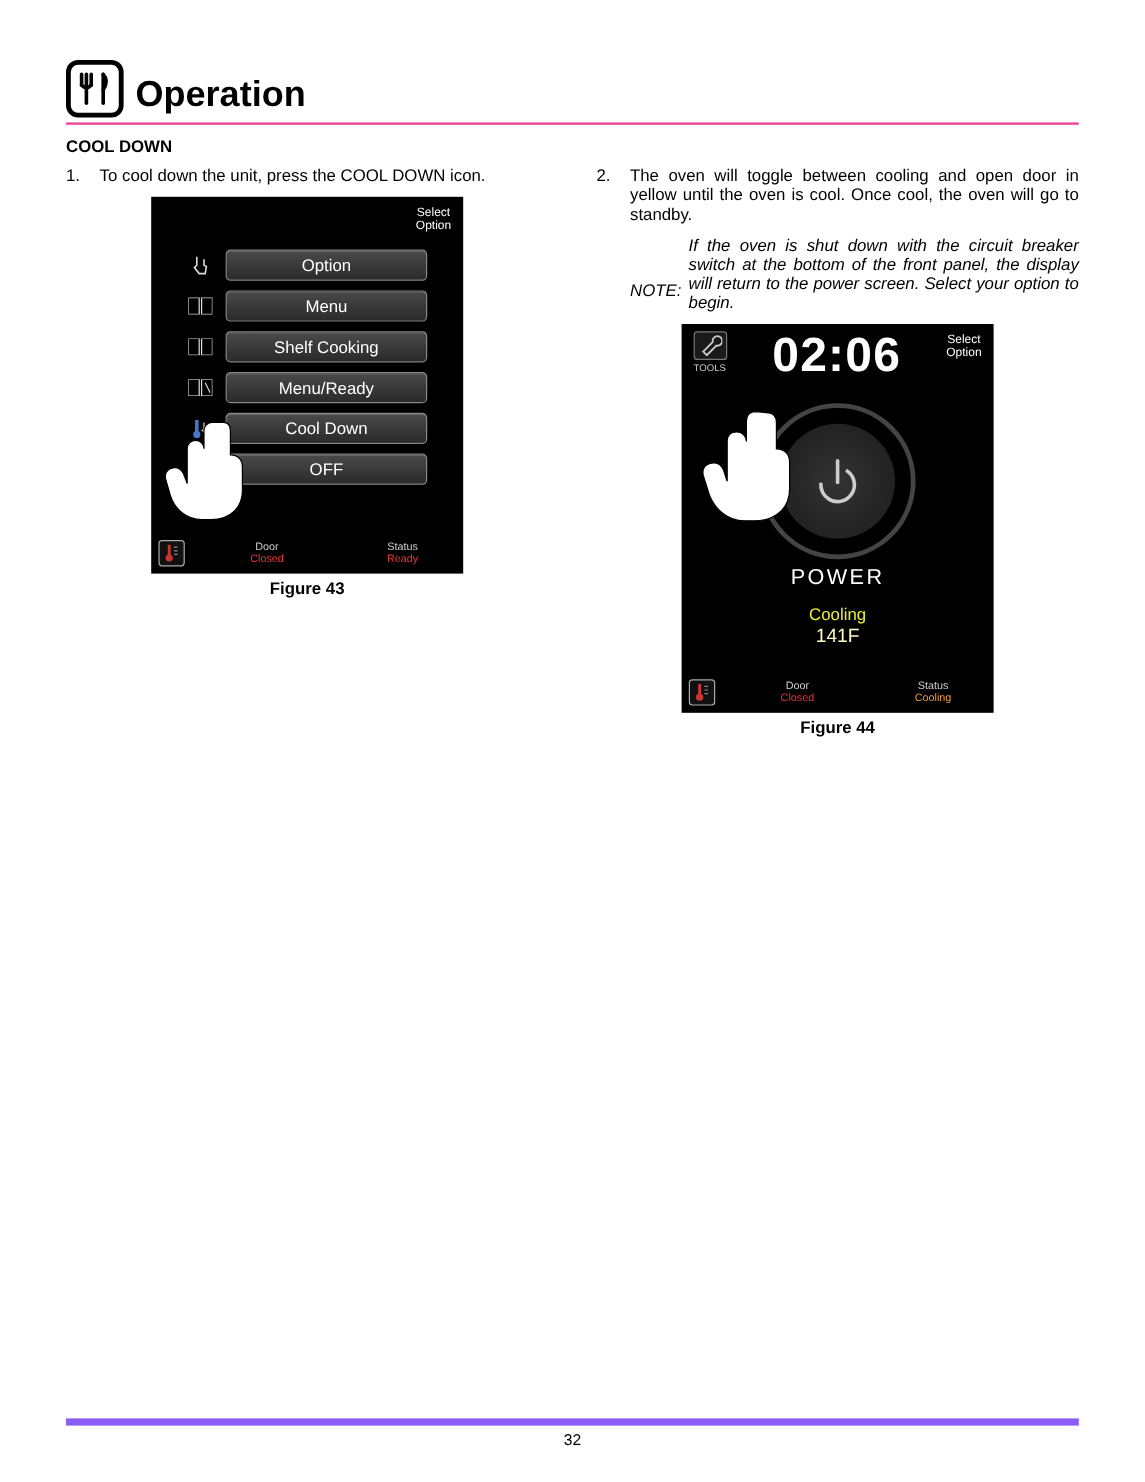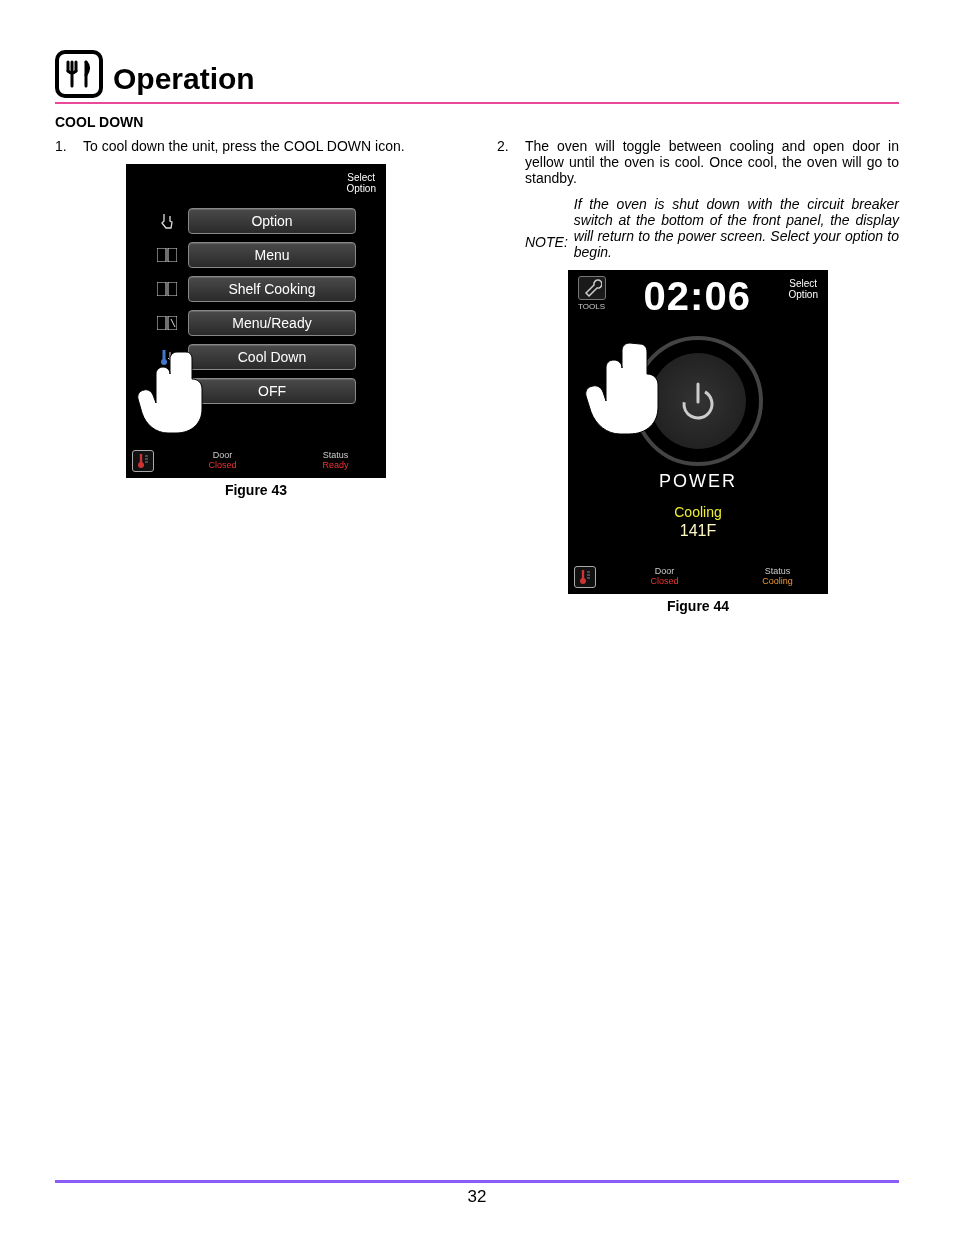--- a/index.html
+++ b/index.html
@@ -141,21 +141,21 @@
     font-size:18px; letter-spacing:2px; color:#fff;
   }
   .cooling-label { text-align:center; color:#ee3; font-size:14px; margin-top:2px;}
   .temp-label { text-align:center; color:#fef9c3; font-size:16px; margin-top:2px;}
   .hand2 {
     position:absolute; left:16px; bottom:66px; width:90px; height:100px;
   }
 
   .page-footer {
     position:absolute; left:55px; right:55px; bottom:28px;
-    border-top:3px solid #8b5cf6; text-align:center; padding-top:4px; font-size:17px;
+    border-top:6px solid #8b5cf6; text-align:center; padding-top:4px; font-size:13px;
   }
 </style>
 </head>
 <body>
 
 <div class="page">
 
   <div class="header-row">
     <div class="header-icon">
       <svg width="30" height="30" viewBox="0 0 30 30">

